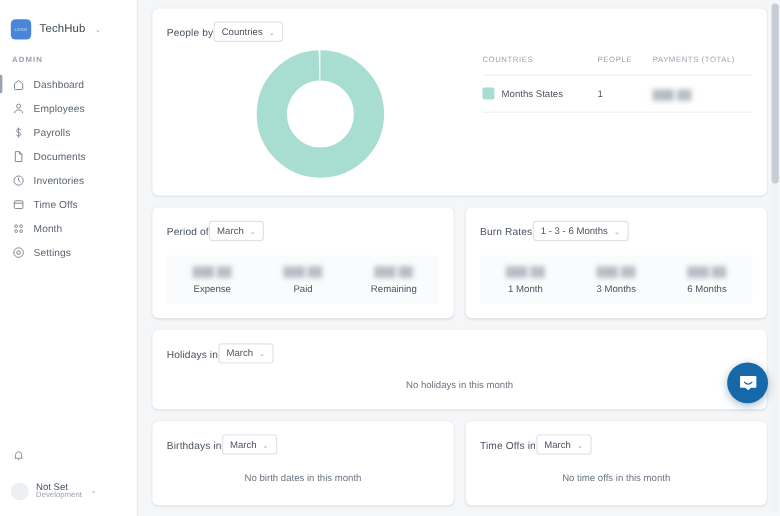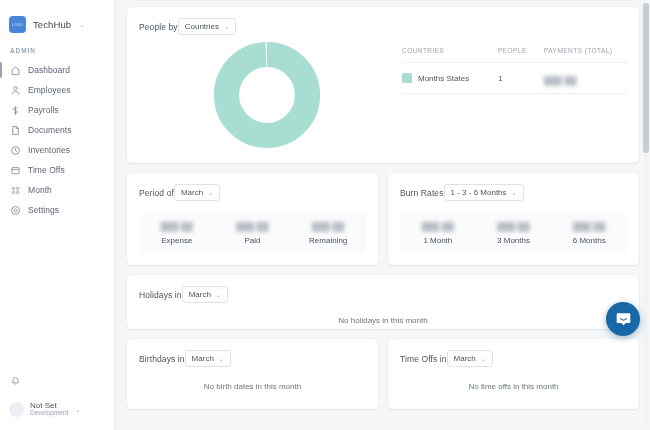--- a/index.html
+++ b/index.html
@@ -118,21 +118,21 @@
   .stats {
     display: flex; margin: 12px 12px 12px 12px;
     background: #fafbfc; border-radius: 3px; padding: 9px 0 8px 0; align-items: flex-end;
   }
   .stat { flex: 1 1 0; text-align: center; }
   .stat-val { font-size: 8px; }
   .stat-val .blur { font-size: 8px; }
   .stat-label { font-size: 8px; color: #4a5461; margin-top: 5px; }
 
   .empty { text-align: center; font-size: 8px; color: #6b7682; padding: 15px 0 18px 0; }
-  .empty-wide { padding: 13px 0 4px 0; }
+  .empty-wide { padding: 13px 0 16px 0; }
 
   
   .scrollbar {
     position: absolute; right: 1px; top: 3px; width: 6px; height: 424px;
     background: #f1f3f5; border-radius: 3px;
   }
   .scroll-thumb {
     position: absolute; right: 1px; top: 3px; width: 6px; height: 150px;
     background: #c6ccd3; border-radius: 3px;
   }

